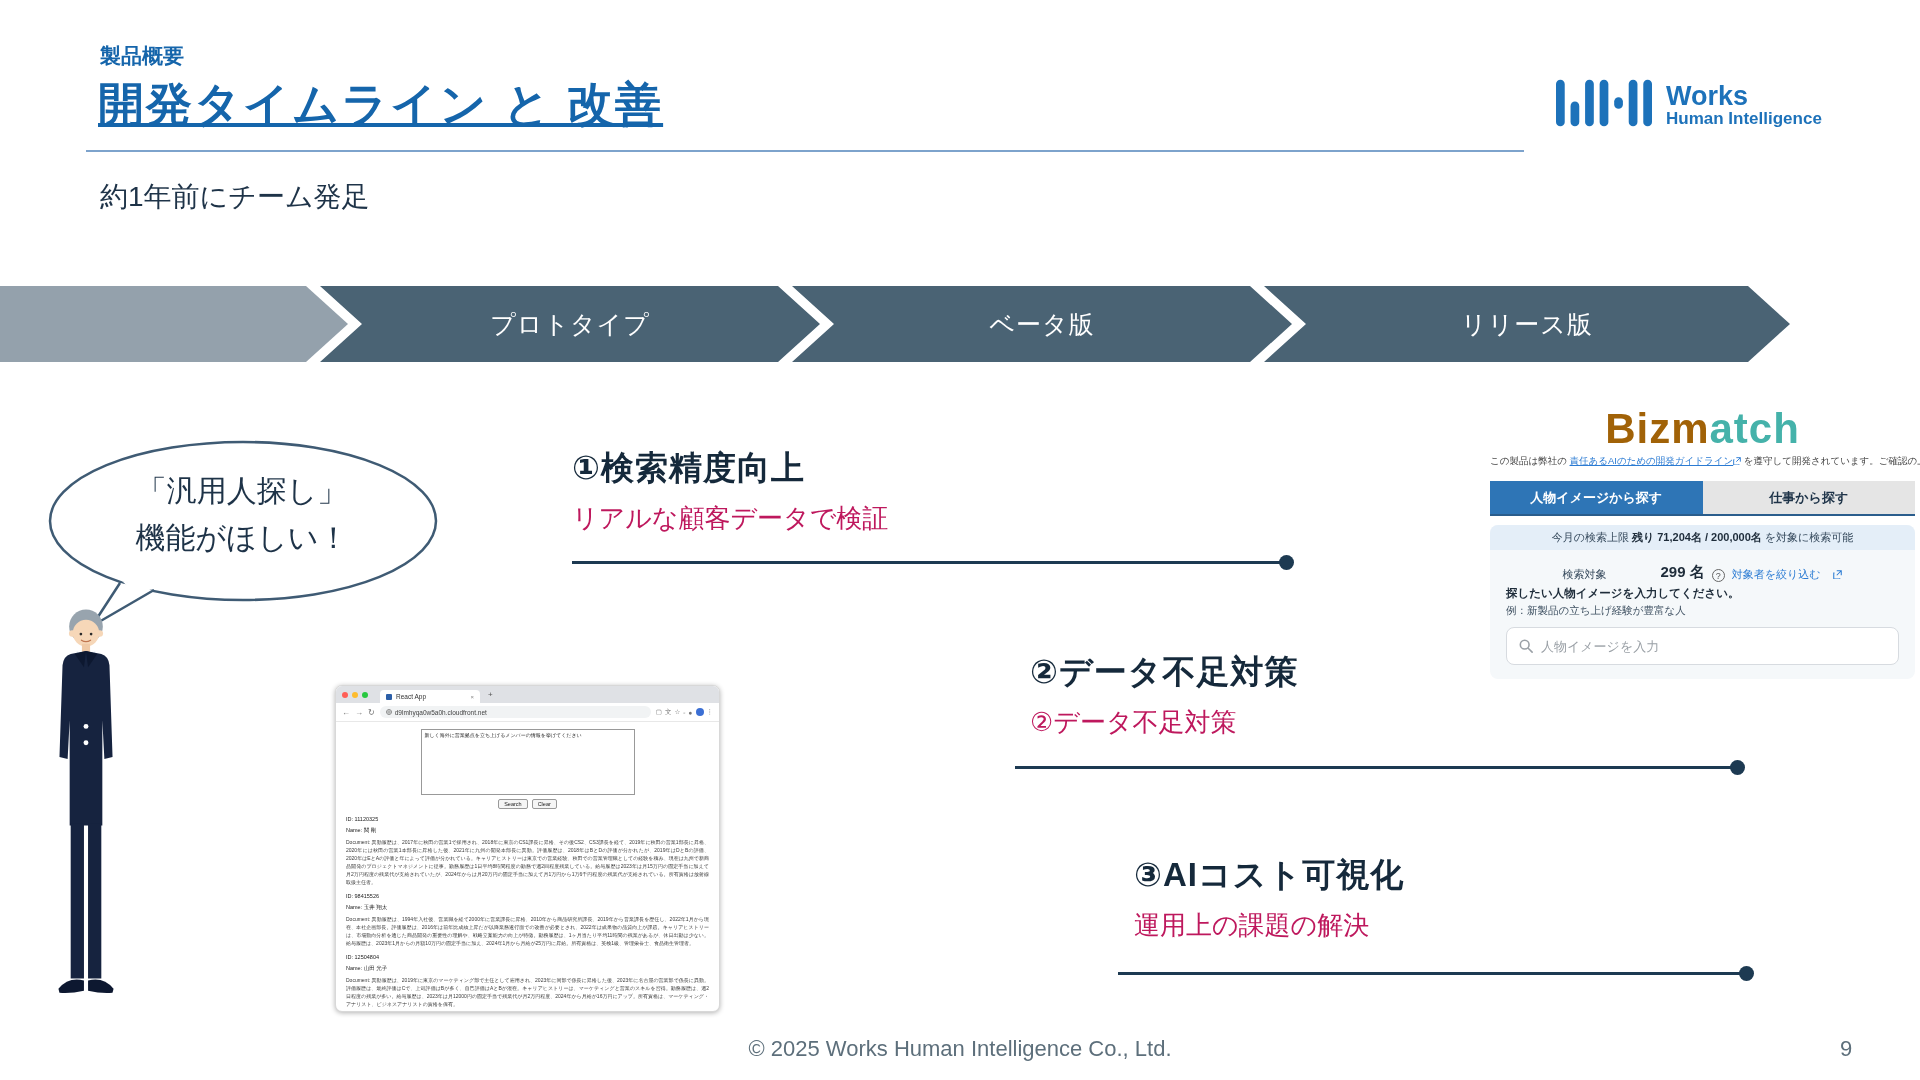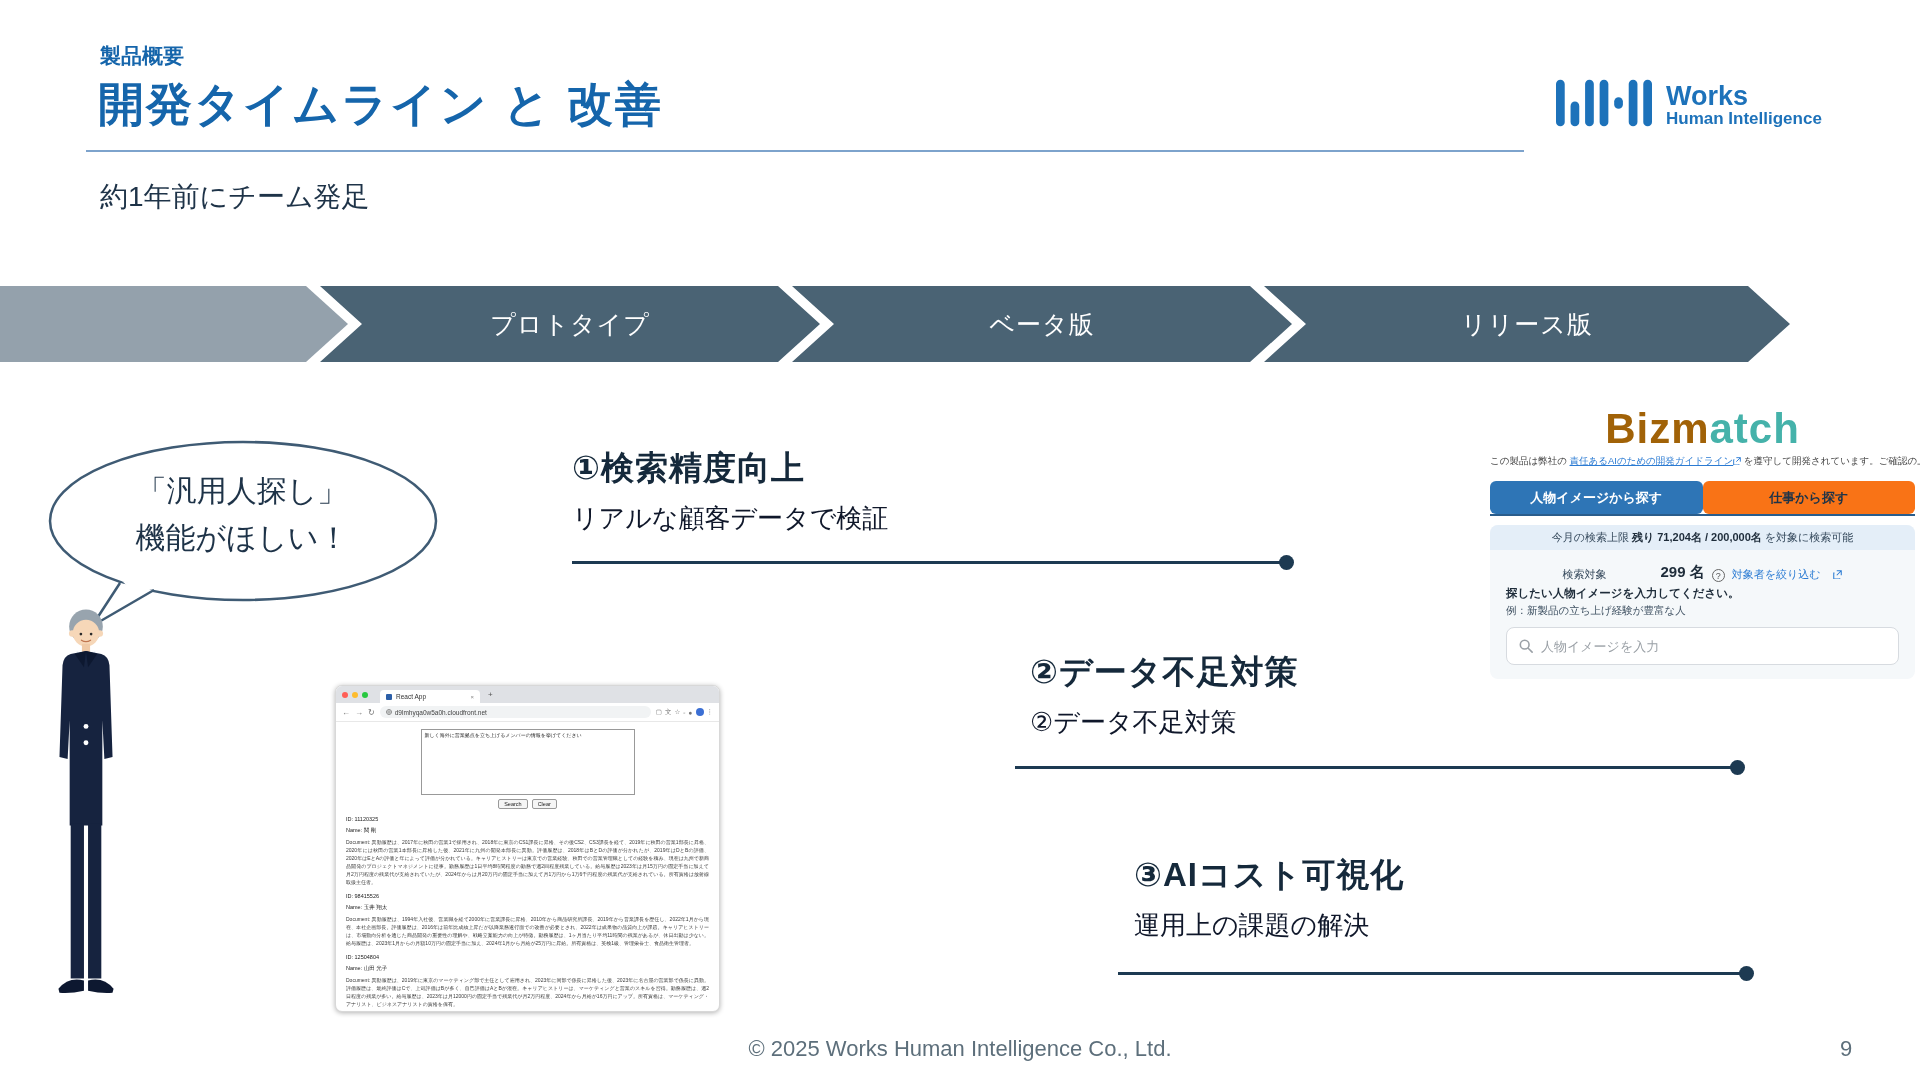--- a/index.html
+++ b/index.html
@@ -3,42 +3,42 @@
 <meta charset="utf-8">
 <style>
   * { margin:0; padding:0; box-sizing:border-box; }
   html,body { width:1920px; height:1080px; background:#fff; overflow:hidden;
     font-family:"Liberation Sans","DejaVu Sans",sans-serif; }
   .slide { position:relative; width:1920px; height:1080px; background:#fff; }
   .abs { position:absolute; }
 
   
   .eyebrow { left:100px; top:42px; font-size:21px; font-weight:bold; color:#1565ab; }
-  .title { left:98px; top:74px; font-size:46px; font-weight:bold; color:#1565ab; letter-spacing:2px; }
+  .title { left:98px; top:74px; font-size:46px; font-weight:bold; color:#1565ab; letter-spacing:2px;text-decoration:underline; }
   .title-rule { left:86px; top:150px; width:1438px; height:2px; background:#7da3cc; }
   .subtitle { left:100px; top:178px; font-size:28px; color:#1e3348; }
 
   
   .works-logo { left:1556px; top:72px; width:330px; height:66px; display:flex; align-items:center; gap:14px; }
   .works-logo-text { color:#1d72ba; font-weight:bold; line-height:1.05; }
   .works-logo-text .l1 { font-size:27px; display:block; }
   .works-logo-text .l2 { font-size:17px; display:block; }
 
   
   .stage { position:absolute; top:286px; height:76px; display:flex; align-items:center; justify-content:center; }
   .stage-first { background:#94a1ac; clip-path:polygon(0 0,calc(100% - 42px) 0,100% 50%,calc(100% - 42px) 100%,0 100%); }
   .stage-mid { background:#4a6374; clip-path:polygon(0 0,calc(100% - 42px) 0,100% 50%,calc(100% - 42px) 100%,0 100%,42px 50%); }
   .stage-label { color:#fff; font-size:25px; letter-spacing:1px; }
 
   
   .bubble-text { left:60px; top:468px; width:364px; text-align:center; font-size:30px; color:#1e3348; line-height:1.55; }
 
   
   .imp-title { font-size:33px; font-weight:bold; color:#15293b; letter-spacing:1px; }
-  .imp-desc { font-size:26px; color:#0f172a; margin-top:10px; }
+  .imp-desc { font-size:26px; color:#be185d; margin-top:10px; }
   .rule { position:absolute; height:3px; background:#1d3a52; }
   .rule .dot { position:absolute; right:-8px; top:-6px; width:15px; height:15px; border-radius:50%; background:#1d3a52; }
 
   
   .browser { left:335px; top:685px; width:385px; height:327px; background:#fff; border-radius:7px;
     box-shadow:0 1px 5px rgba(0,0,0,.3); border:1px solid #d8d8d8; overflow:hidden; }
   .b-titlebar { height:17px; background:#dfe1e5; display:flex; align-items:center; padding:0 6px; gap:4px; }
   .tl-dot { width:6px; height:6px; border-radius:50%; }
   .b-tab { margin-left:8px; height:13px; background:#fff; border-radius:4px 4px 0 0; align-self:flex-end;
     display:flex; align-items:center; gap:4px; padding:0 6px; width:100px; }
@@ -62,23 +62,23 @@
   .b-doc { font-size:5px; color:#3a3a3a; line-height:1.6; margin-top:4px; text-align:justify; }
 
   
   .biz { left:1490px; top:405px; width:425px; }
   .biz-brand-row { text-align:center; }
   .biz-brand { font-size:42px; font-weight:bold; letter-spacing:1px; }
   .biz-brand .p1 { color:#a16207; } .biz-brand .p2 { color:#45b2aa; }
   .biz-disc { margin-top:2px; text-align:center; font-size:9.5px; color:#444; white-space:nowrap; }
   .biz-disc a { color:#2b7bd3; text-decoration:underline; }
   .biz-tabs { display:flex; margin-top:13px; border-bottom:2px solid #2a5d8c; }
-  .biz-tab { flex:1; height:33px; display:flex; align-items:center; justify-content:center; font-size:13px; font-weight:bold;border-radius:6px; }
+  .biz-tab { flex:1; height:33px; display:flex; align-items:center; justify-content:center; font-size:13px; font-weight:bold; }
   .biz-tab.active { background:#2e75b6; color:#fff; }
-  .biz-tab.idle { background:#f97316; color:#1e3348; }
+  .biz-tab.idle { background:#e5e5e5; color:#1e3348; }
   .biz-body { background:#f5f8fa; border-radius:8px; margin-top:9px; padding-bottom:14px; }
   .biz-quota { background:#e4eef8; border-radius:8px 8px 0 0; height:25px; display:flex; align-items:center; justify-content:center;
     font-size:11px; color:#33475a; gap:3px; }
   .biz-quota b { color:#1e2c3a;text-align:center; }
   .biz-target { height:32px; display:flex; align-items:flex-end; justify-content:center; gap:7px; font-size:11px; color:#33475a; }
   .biz-target .count { font-size:15px; font-weight:bold; color:#1e2c3a;margin-left:47px; }
   .help-circle { width:13px; height:13px; border:1.3px solid #666; border-radius:50%; display:inline-flex; align-items:center;
     justify-content:center; font-size:9px; color:#555; }
   .biz-link { color:#2b7bd3; display:inline-flex; align-items:center; gap:13px; }
   .biz-prompt { padding:4px 16px 0; }

